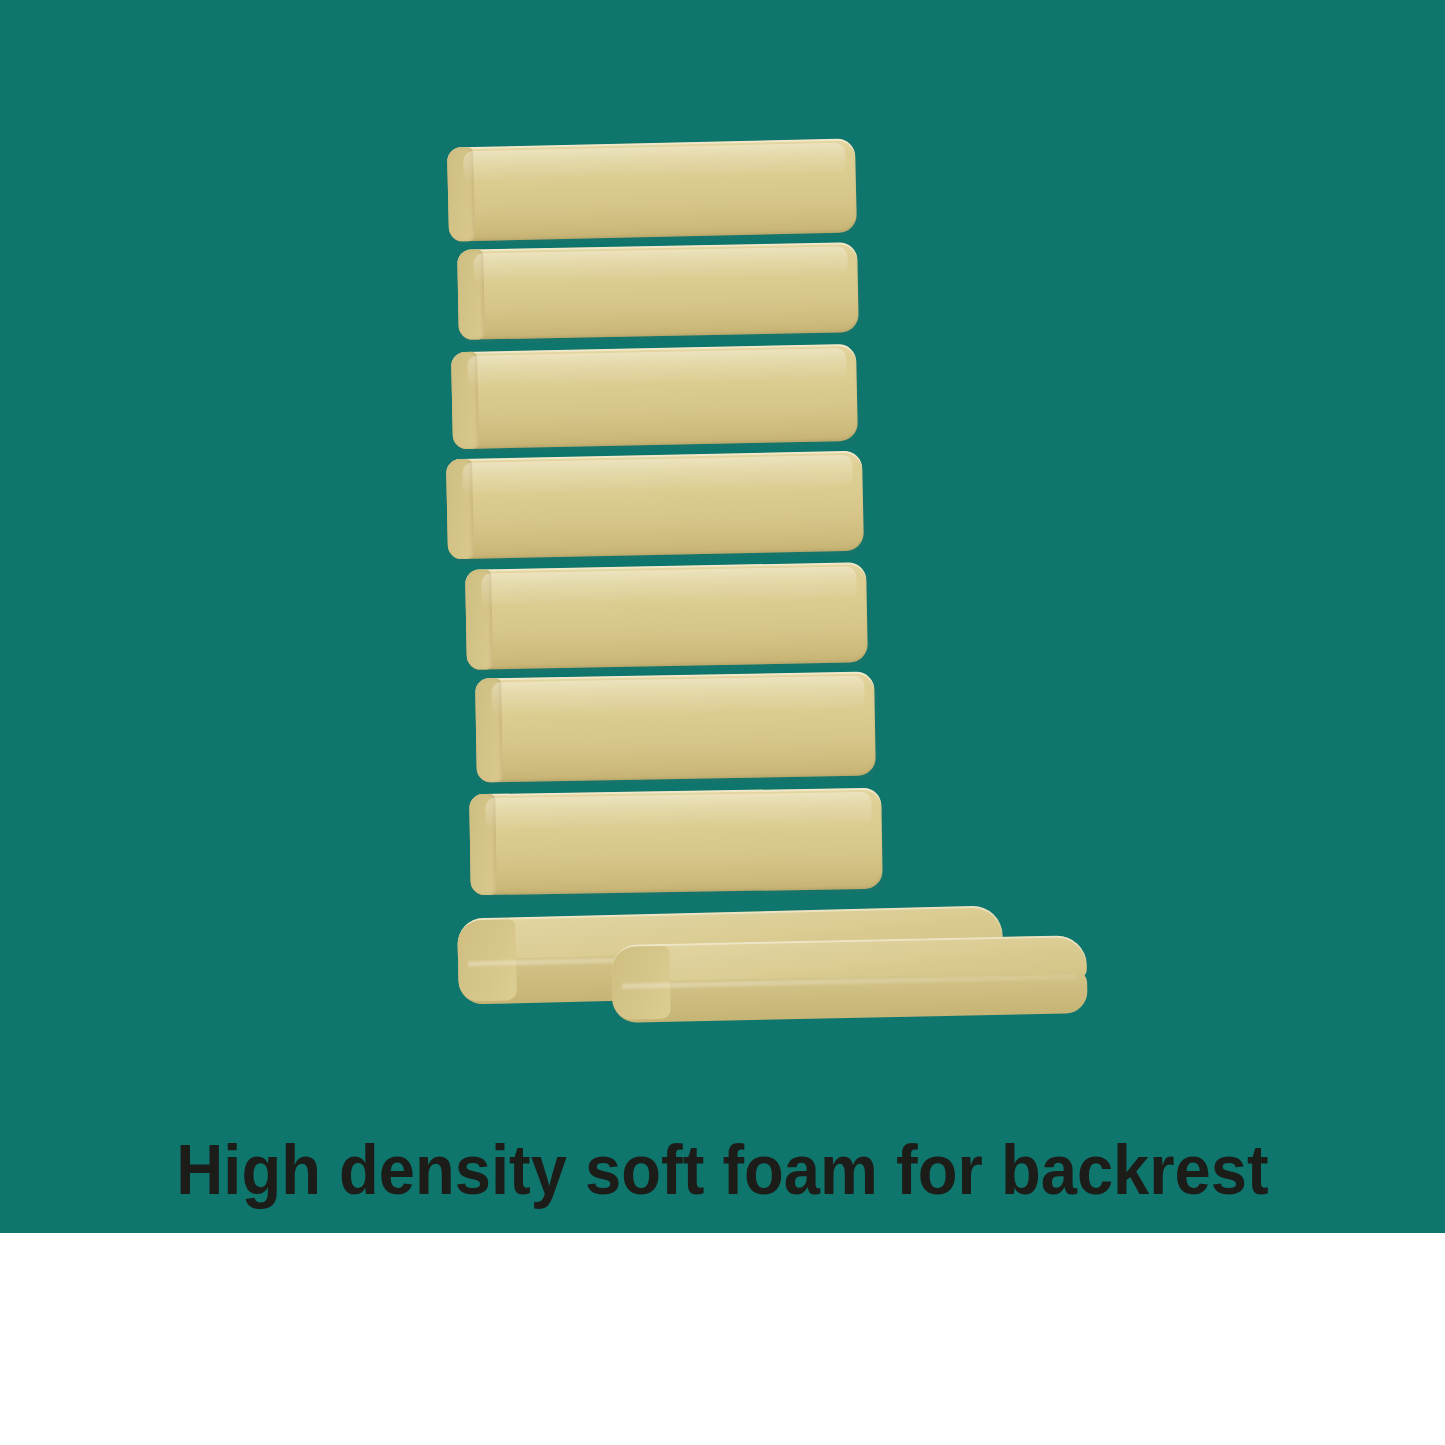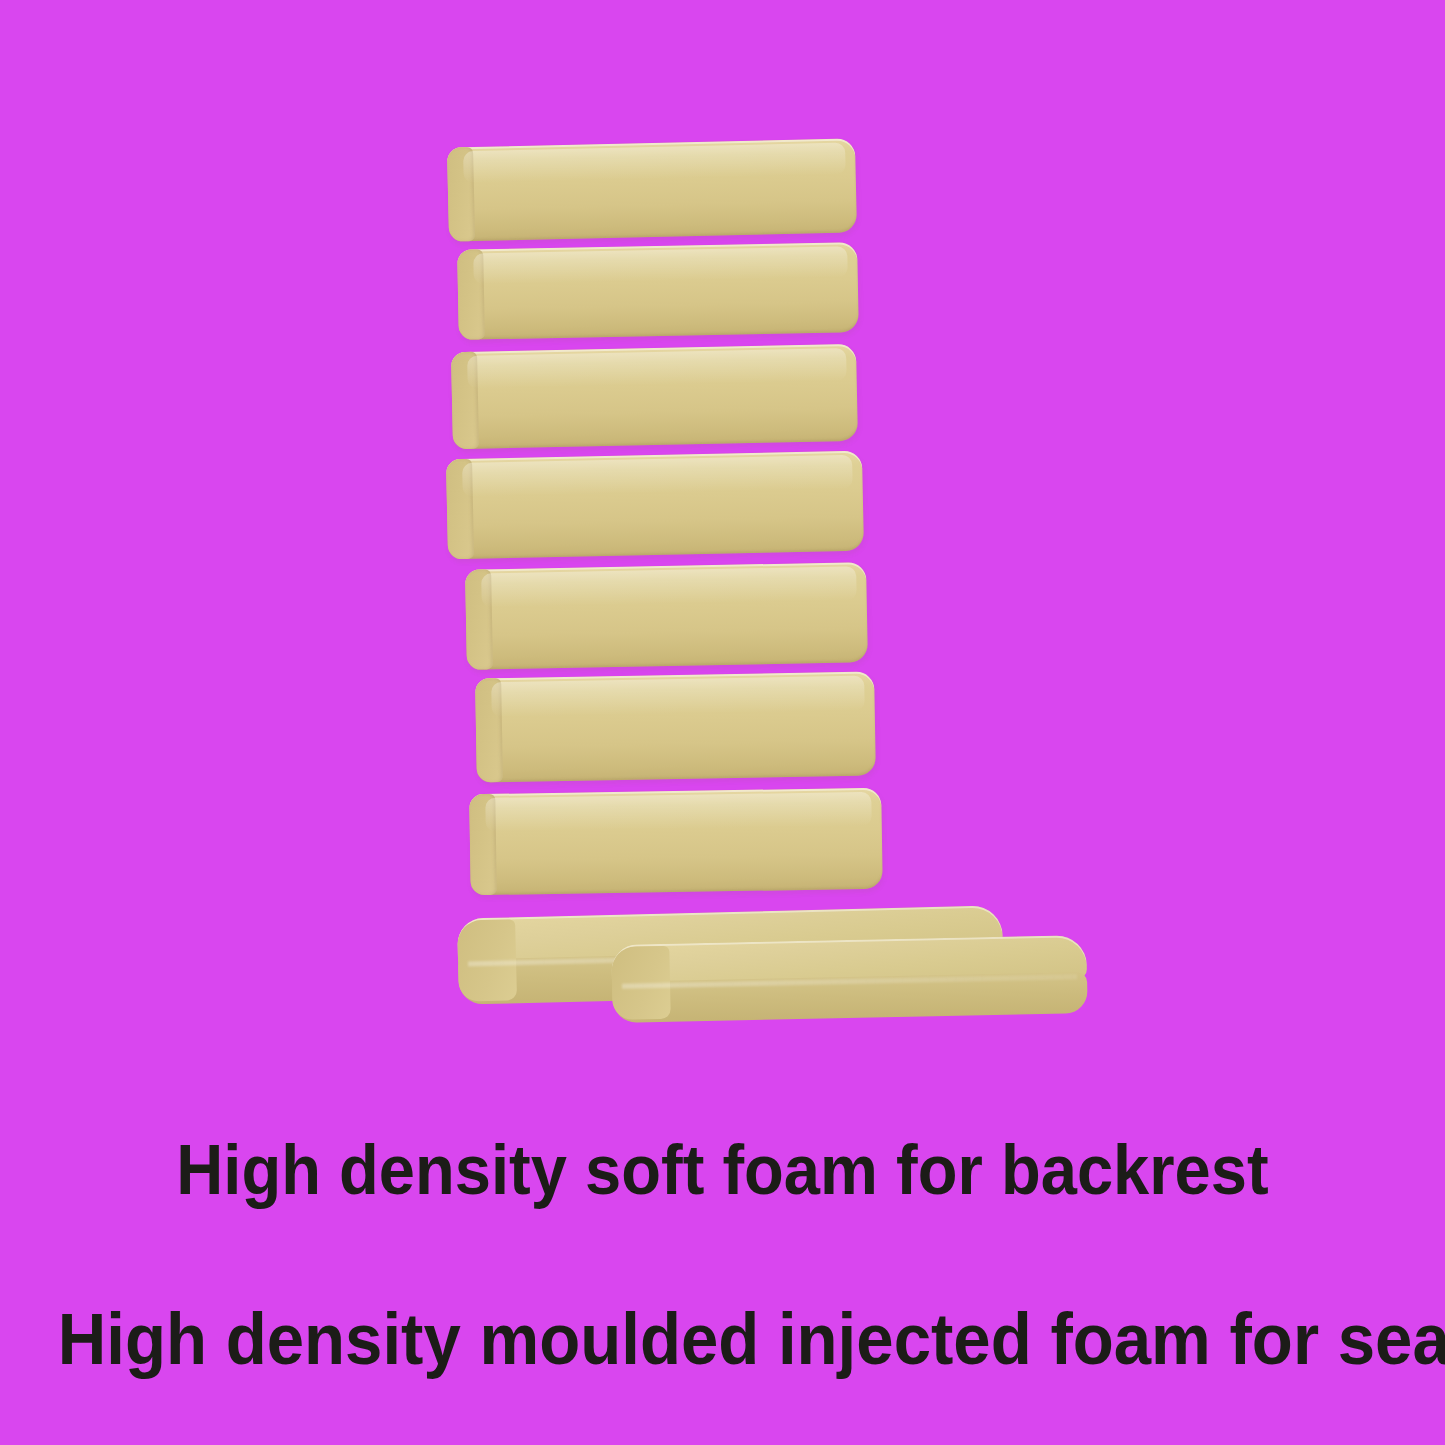--- a/index.html
+++ b/index.html
@@ -7,22 +7,22 @@
     margin: 0;
     padding: 0;
     background: #ffffff;
   }
   body {
     font-family: "Liberation Sans", sans-serif;
   }
   #page {
     position: relative;
     width: 1445px;
-    height: 1445px;
-    background: #d946ef;
+    height: 1233px;
+    background: #0f766e;
     overflow: hidden;
   }
 
   
   #foam-stage {
     position: absolute;
     left: 0;
     top: 0;
     width: 1445px;
     height: 1080px;

